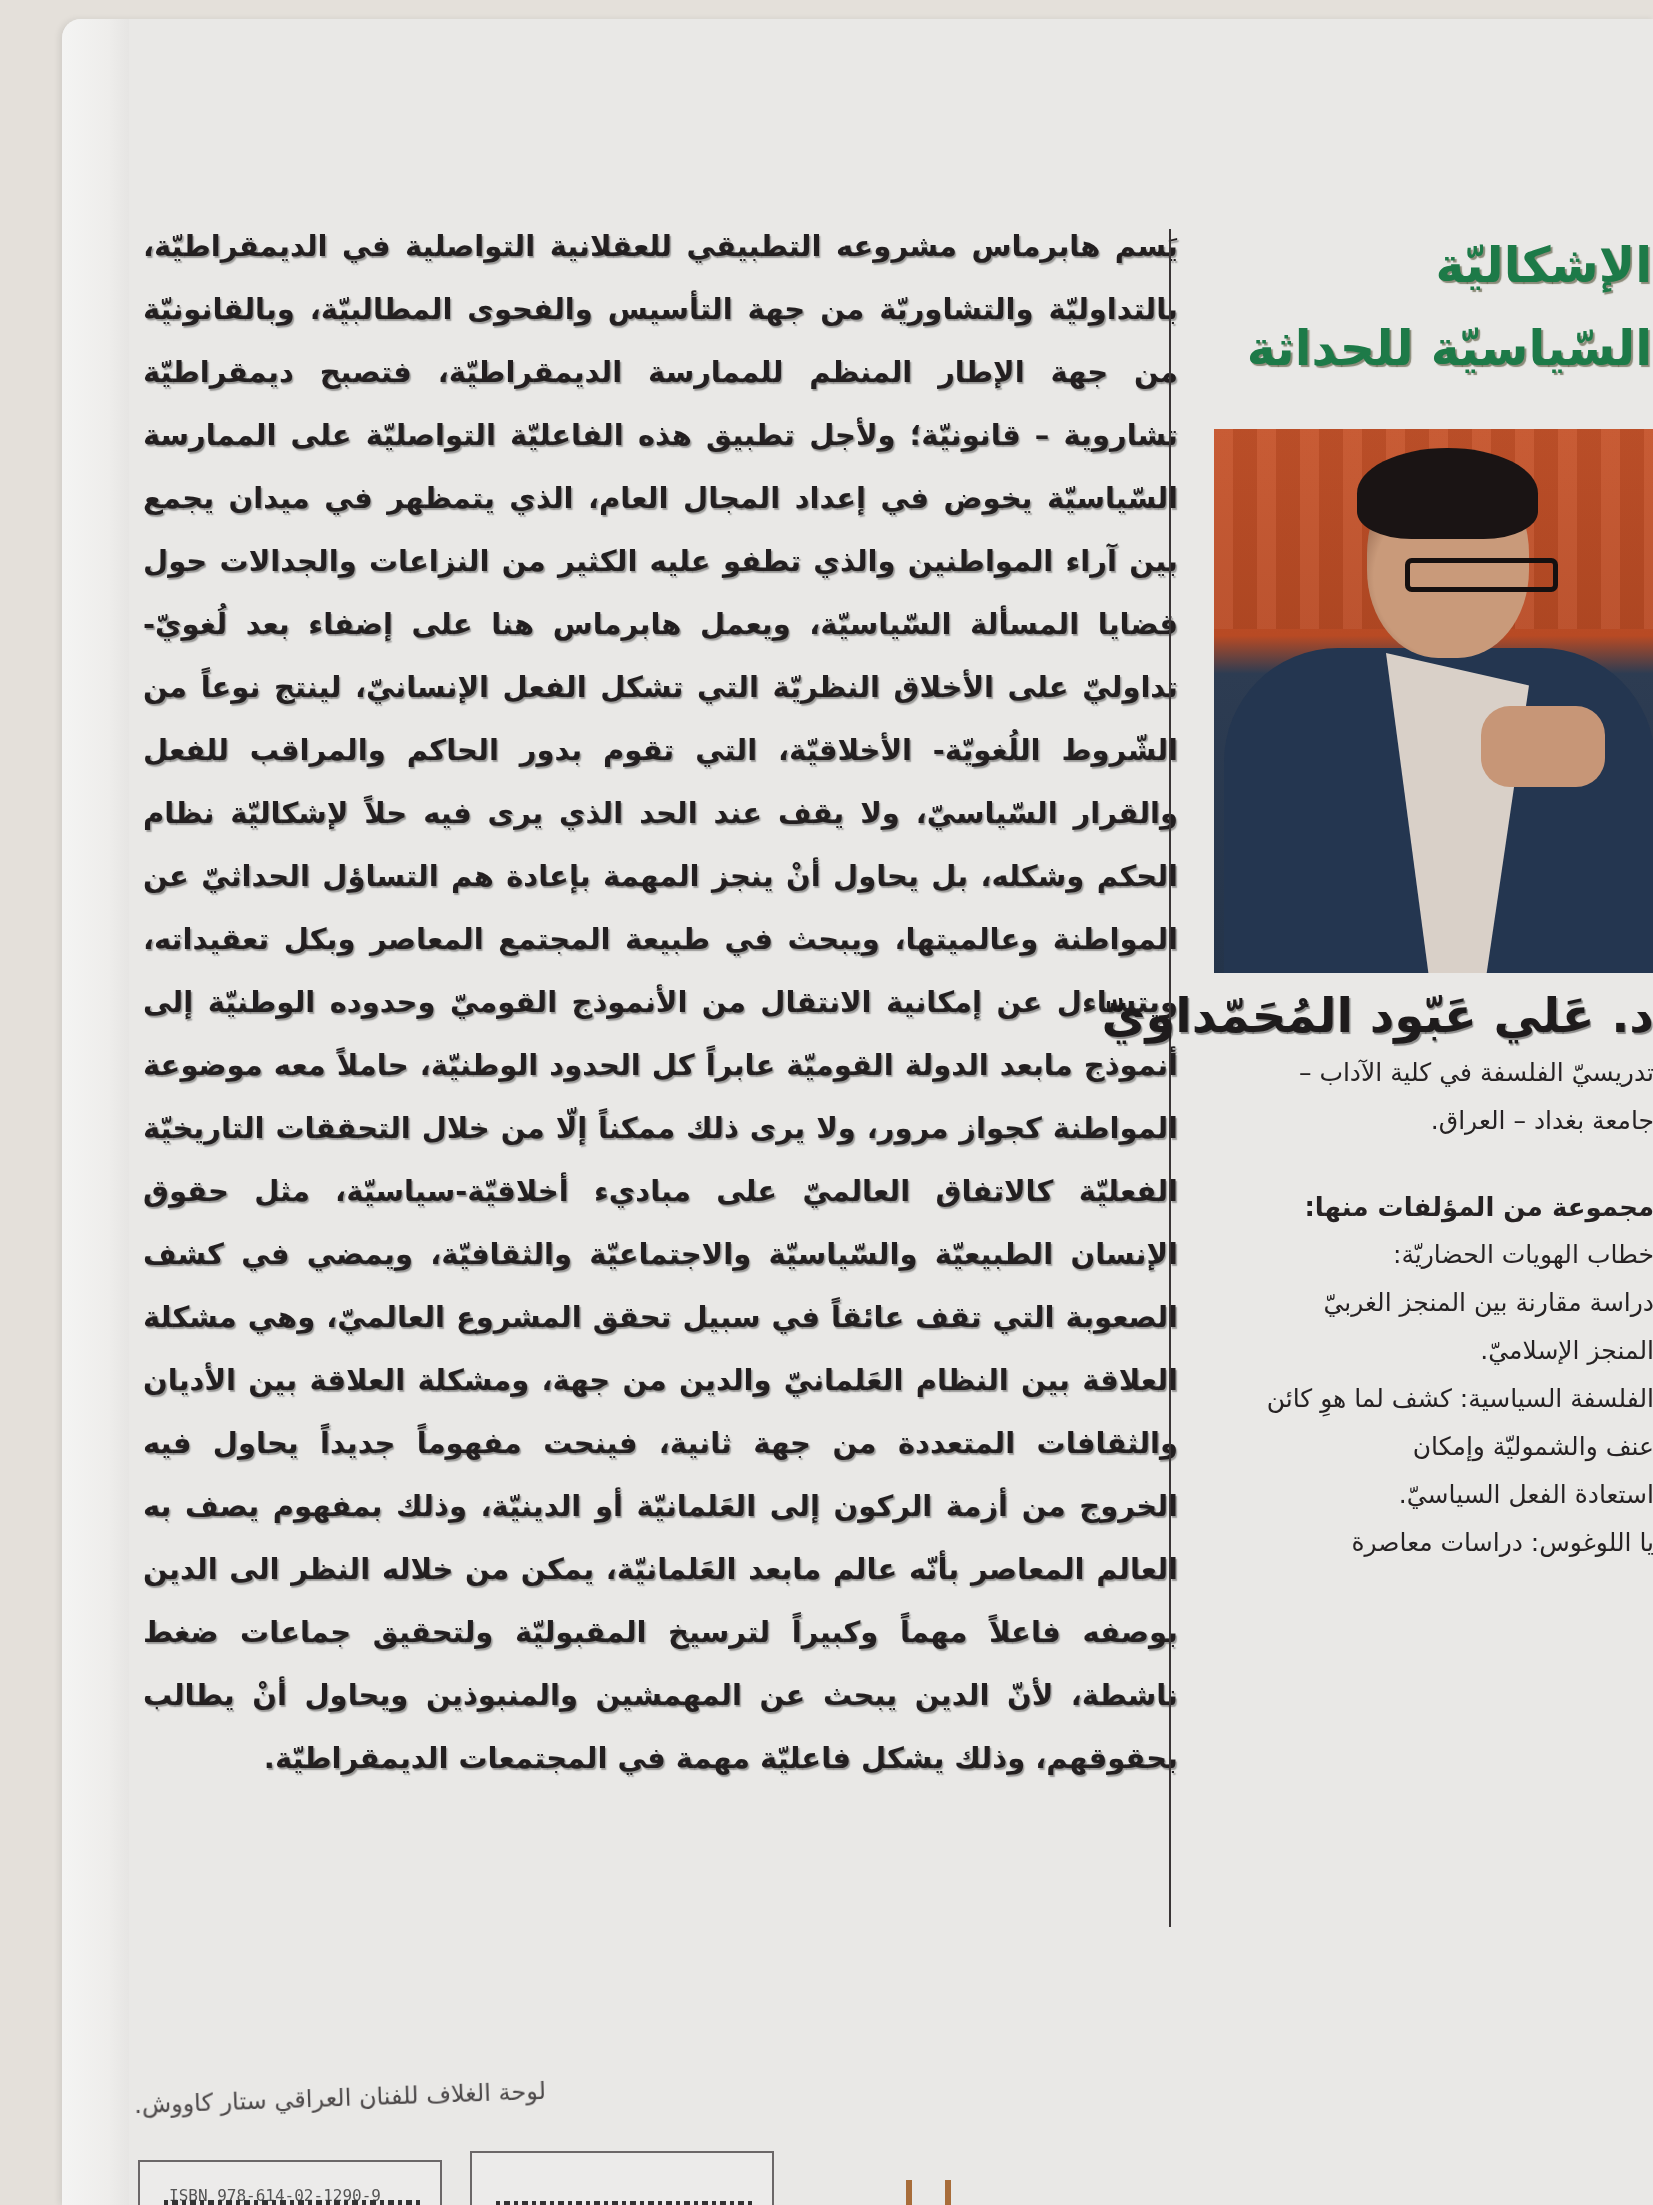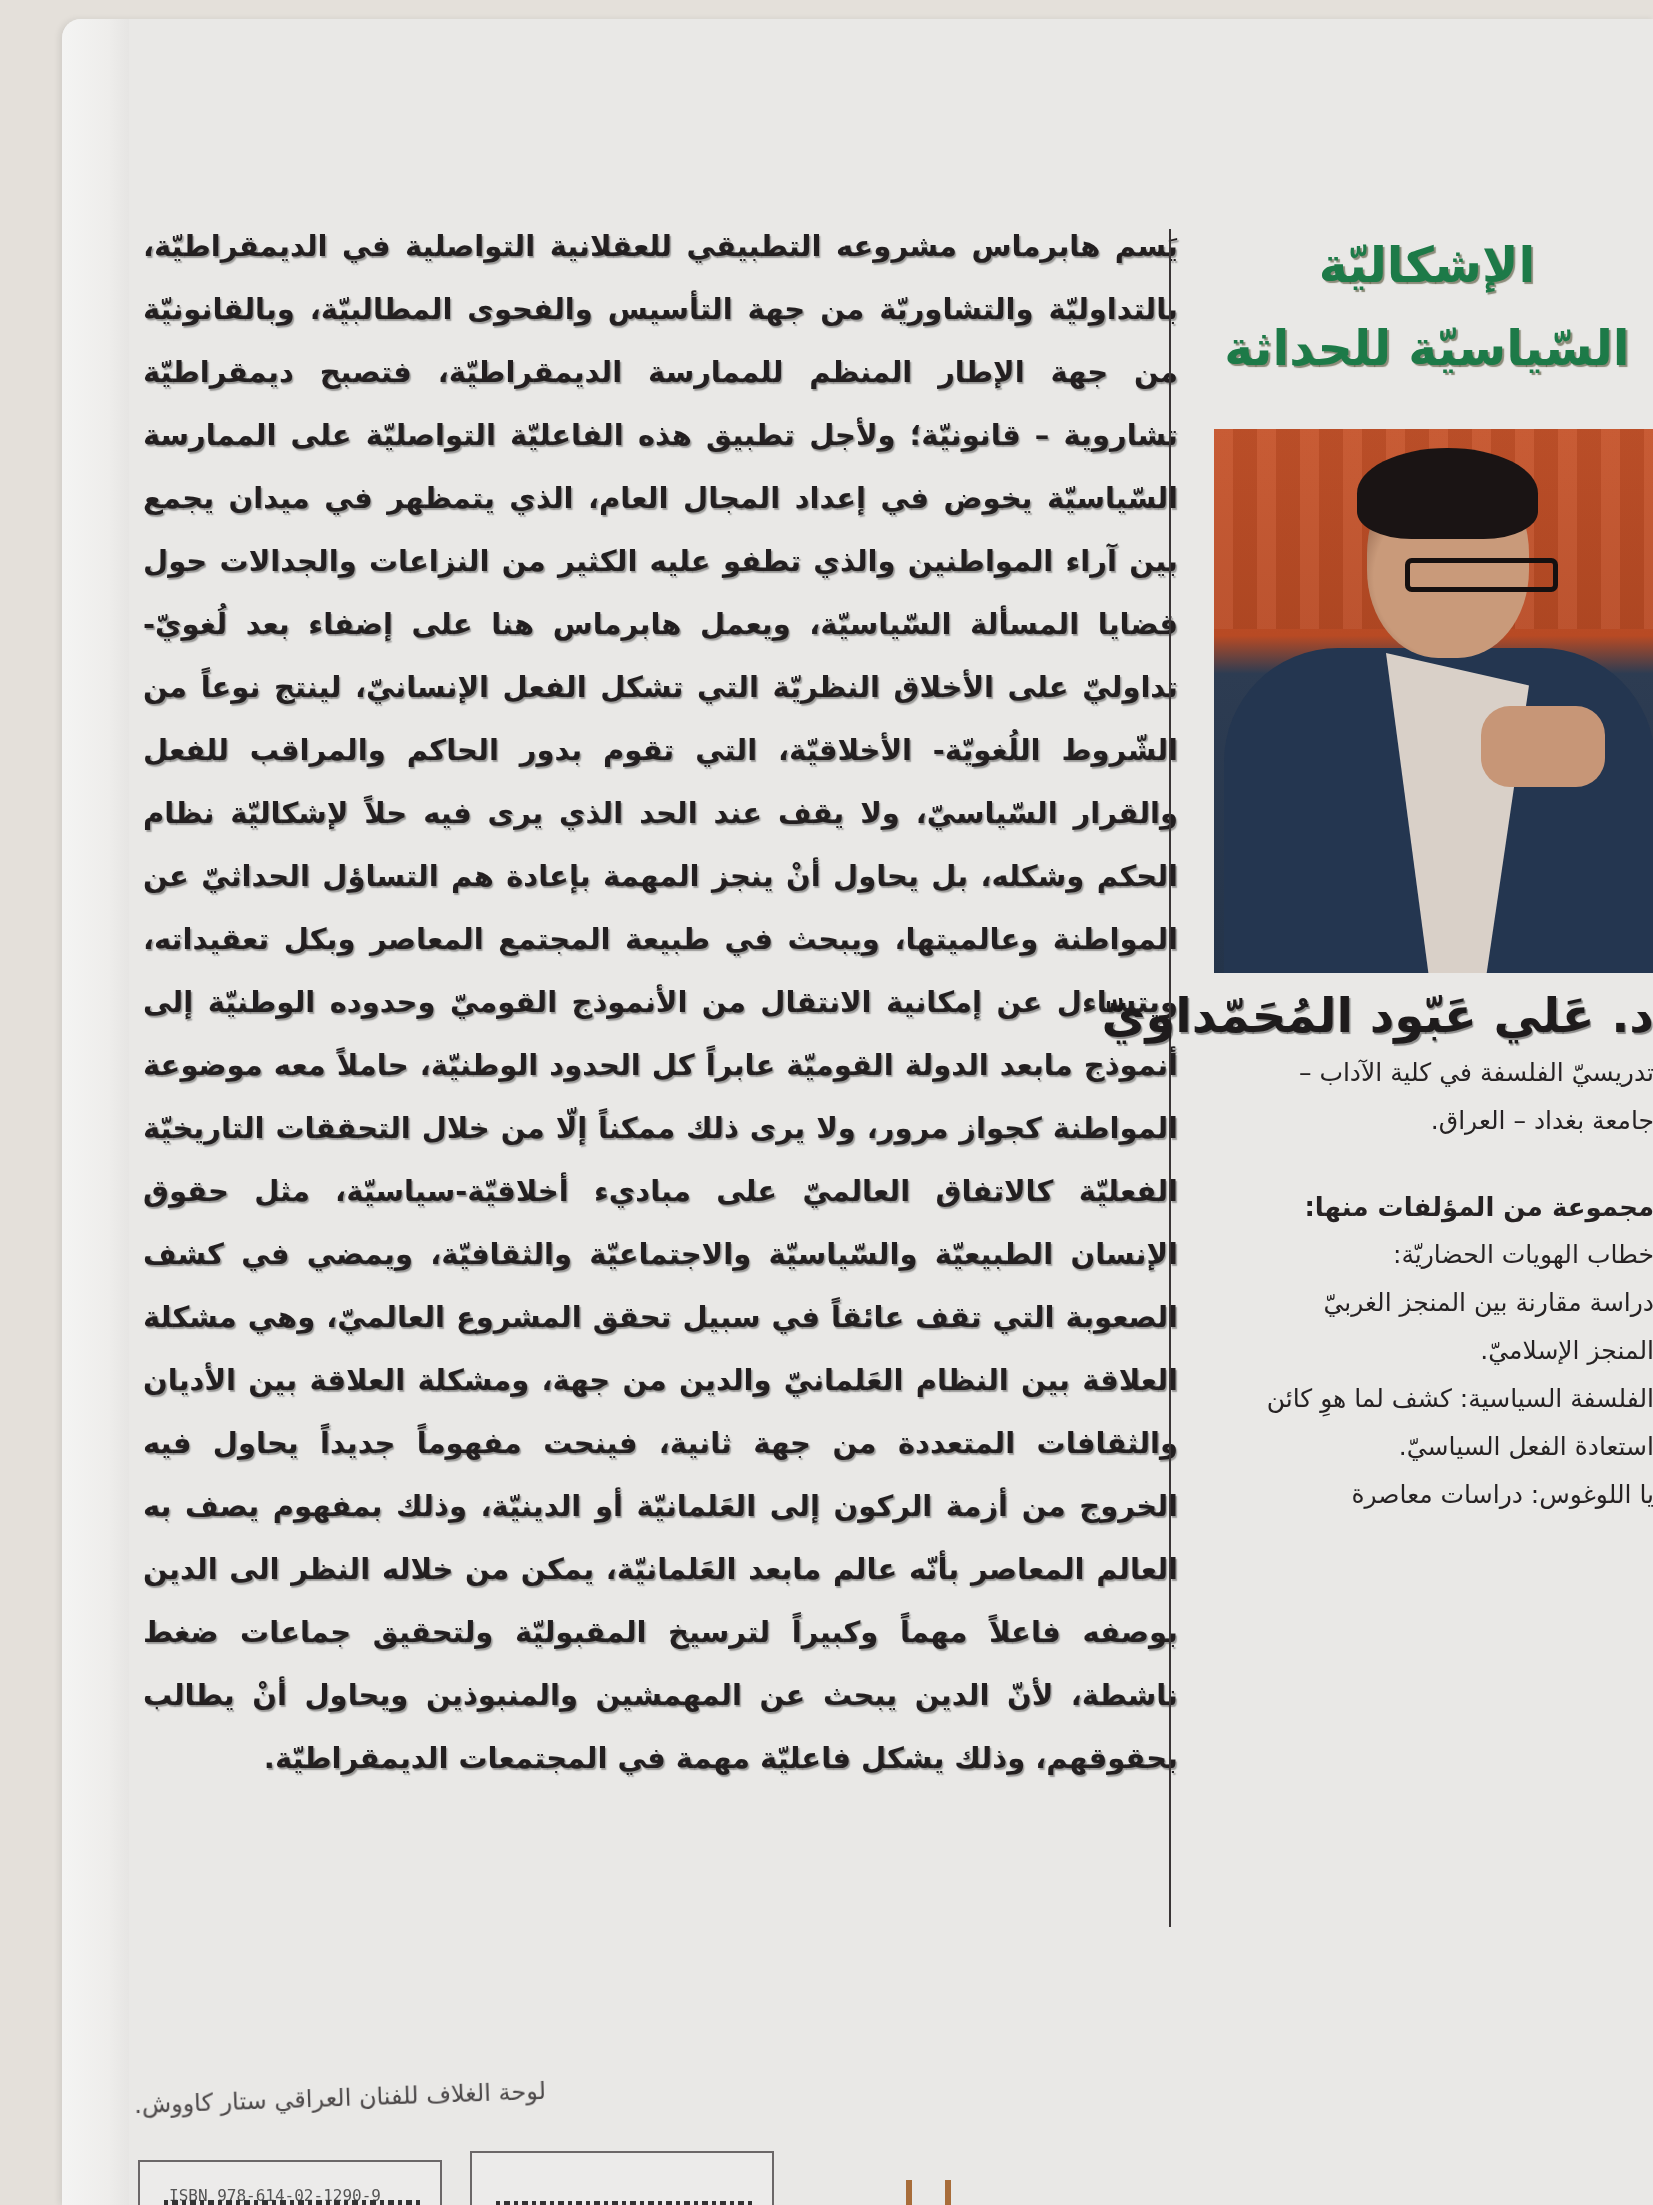--- a/index.html
+++ b/index.html
@@ -32,21 +32,21 @@
     background:#3a3536;
   }
   .side-col {
     position:absolute; left:1211px; top:224px; width:443px;
     direction:rtl; text-align:right; overflow:hidden;
   }
   .book-title {
     font-family:"DejaVu Sans", sans-serif; font-weight:bold;
     color:#1d7a48; font-size:49px; line-height:83px;
     text-shadow: 1.9px 2.4px 1px rgba(60,60,30,0.55);
-    padding-right:11px; margin:0;text-align:center;
+    padding-right:2px; margin:0;
   }
   .photo {
     position:absolute; left:1214px; top:429px; width:440px; height:544px;
     background:linear-gradient(180deg,#c5532a 0%,#b84a24 38%,#2d3c52 45%,#24344a 100%);
     overflow:hidden;
   }
   .photo .curtain { position:absolute; inset:0;
     background:repeating-linear-gradient(90deg,rgba(255,255,255,0.05) 0 19px,rgba(0,0,0,0.06) 19px 43px); height:200px; }
   .photo .head { position:absolute; left:153px; top:29px; width:162px; height:200px; border-radius:48% 48% 44% 44%;
     background:radial-gradient(circle at 55% 60%, #c99a7a 0 55%, #8d6048 75%); }
@@ -114,20 +114,21 @@
 
 <div class="bio">
   <div>تدريسيّ الفلسفة في كلية الآداب –</div>
   <div>جامعة بغداد – العراق.</div>
   <div class="gap"></div>
   <div class="works-head">مجموعة من المؤلفات منها:</div>
   <div>خطاب الهويات الحضاريّة:</div>
   <div>دراسة مقارنة بين المنجز الغربيّ</div>
   <div>المنجز الإسلاميّ.</div>
   <div>الفلسفة السياسية: كشف لما هوِ كائن</div>
+  <div>عنف والشموليّة وإمكان</div>
   <div>استعادة الفعل السياسيّ.</div>
   <div>يا اللوغوس: دراسات معاصرة</div>
 </div>
 
 <div class="credit">لوحة الغلاف للفنان العراقي ستار كاووش.</div>
 
 <div class="barcode-box" style="left:138px; top:2160px; width:300px; height:57px;">
   <div class="isbn">ISBN 978-614-02-1290-9</div>
   <div class="bars"></div>
 </div>

